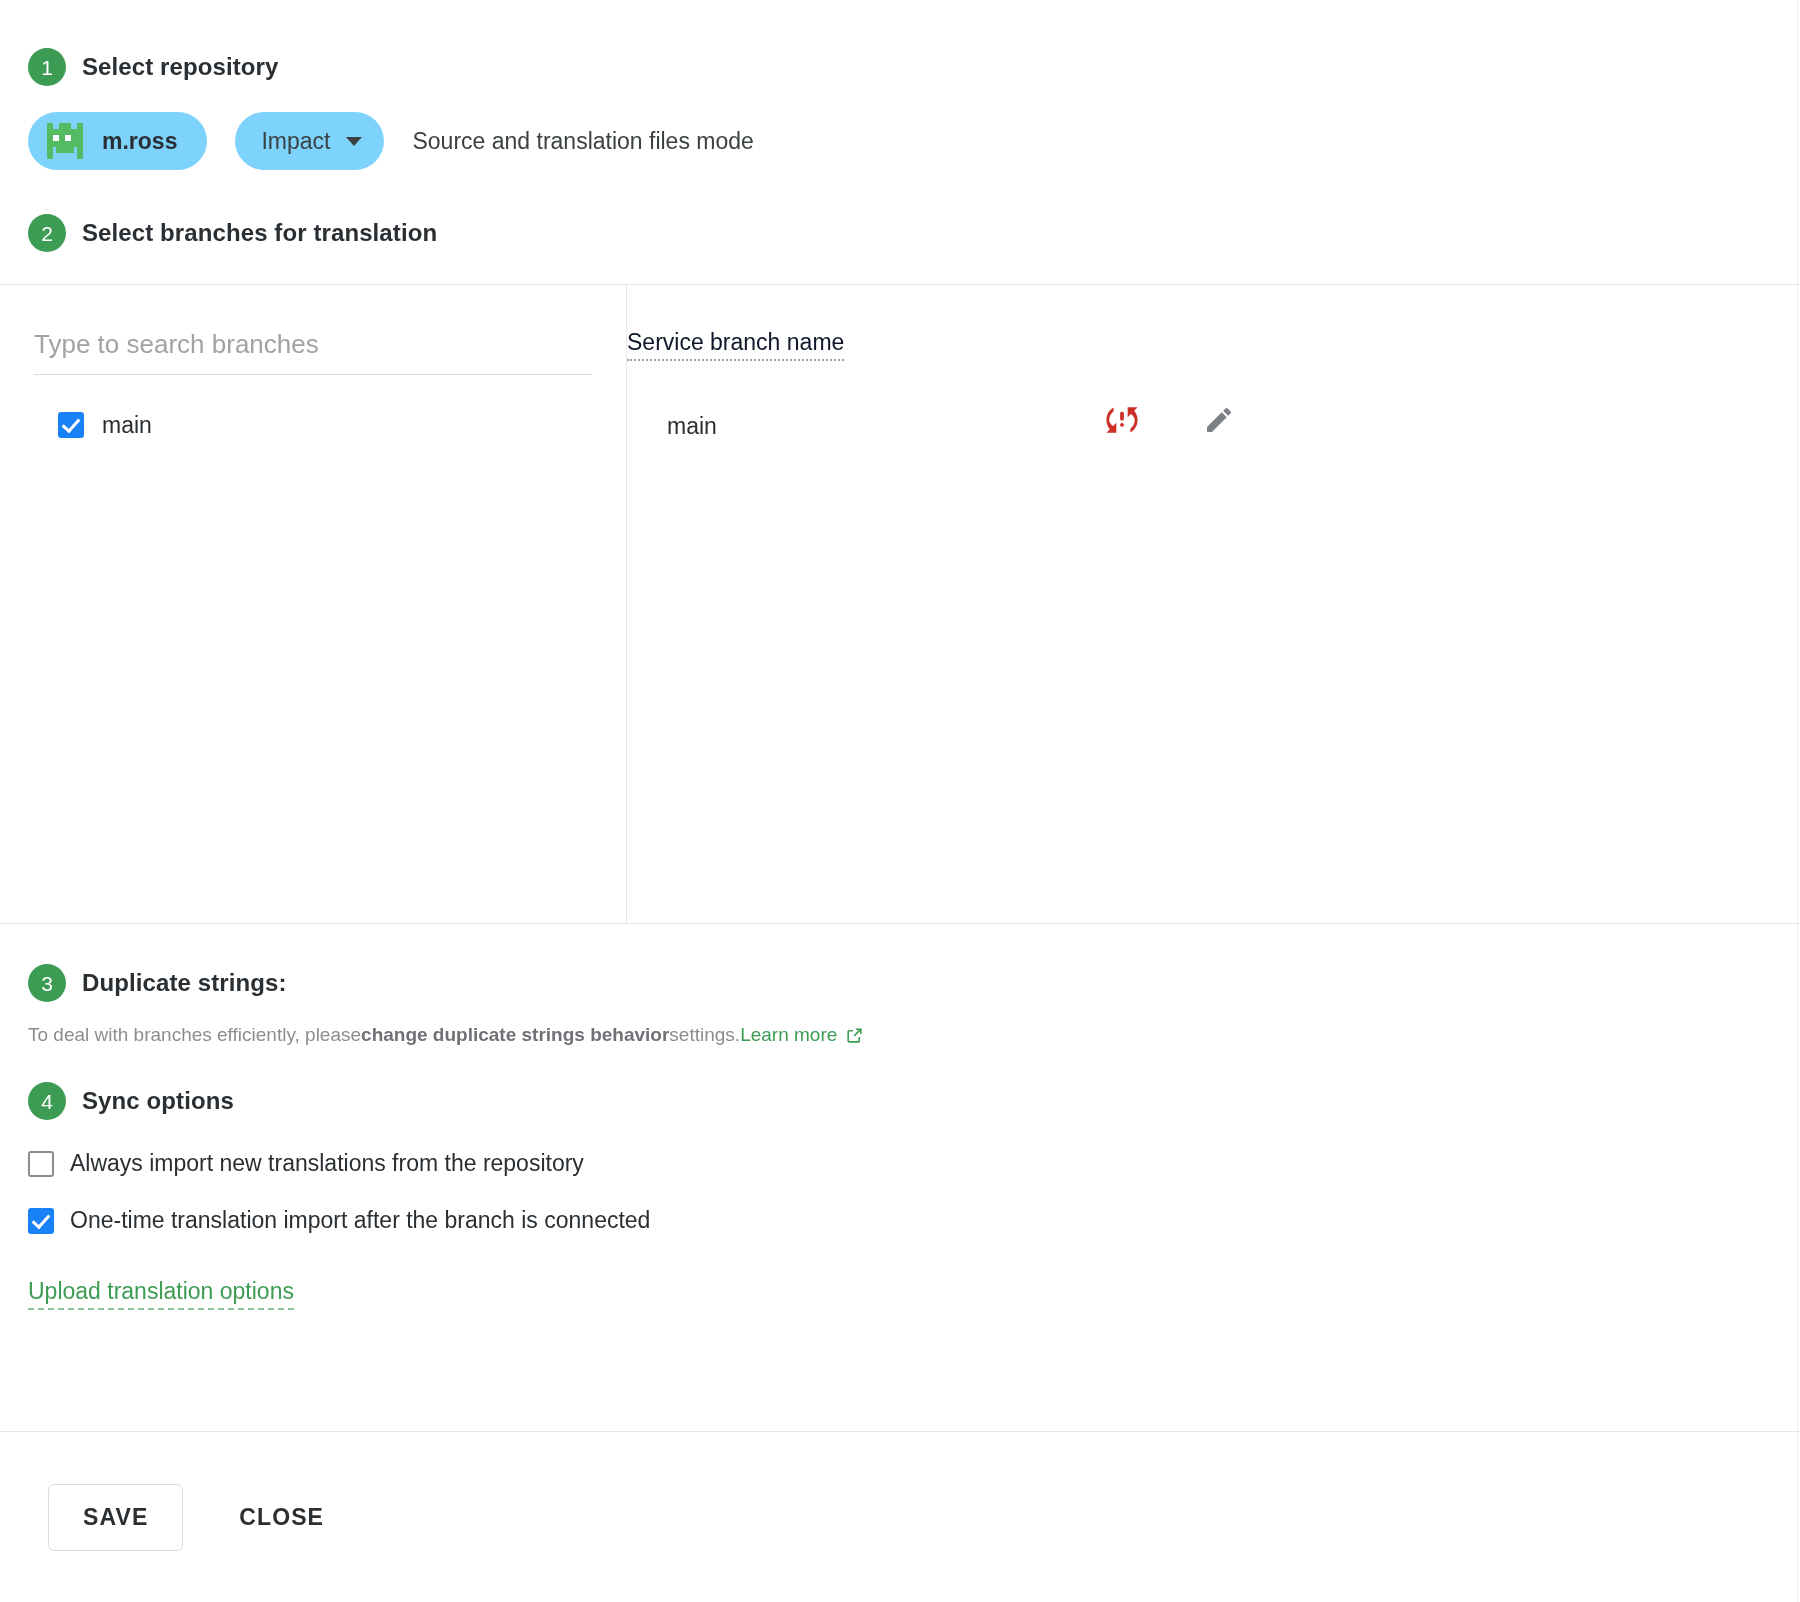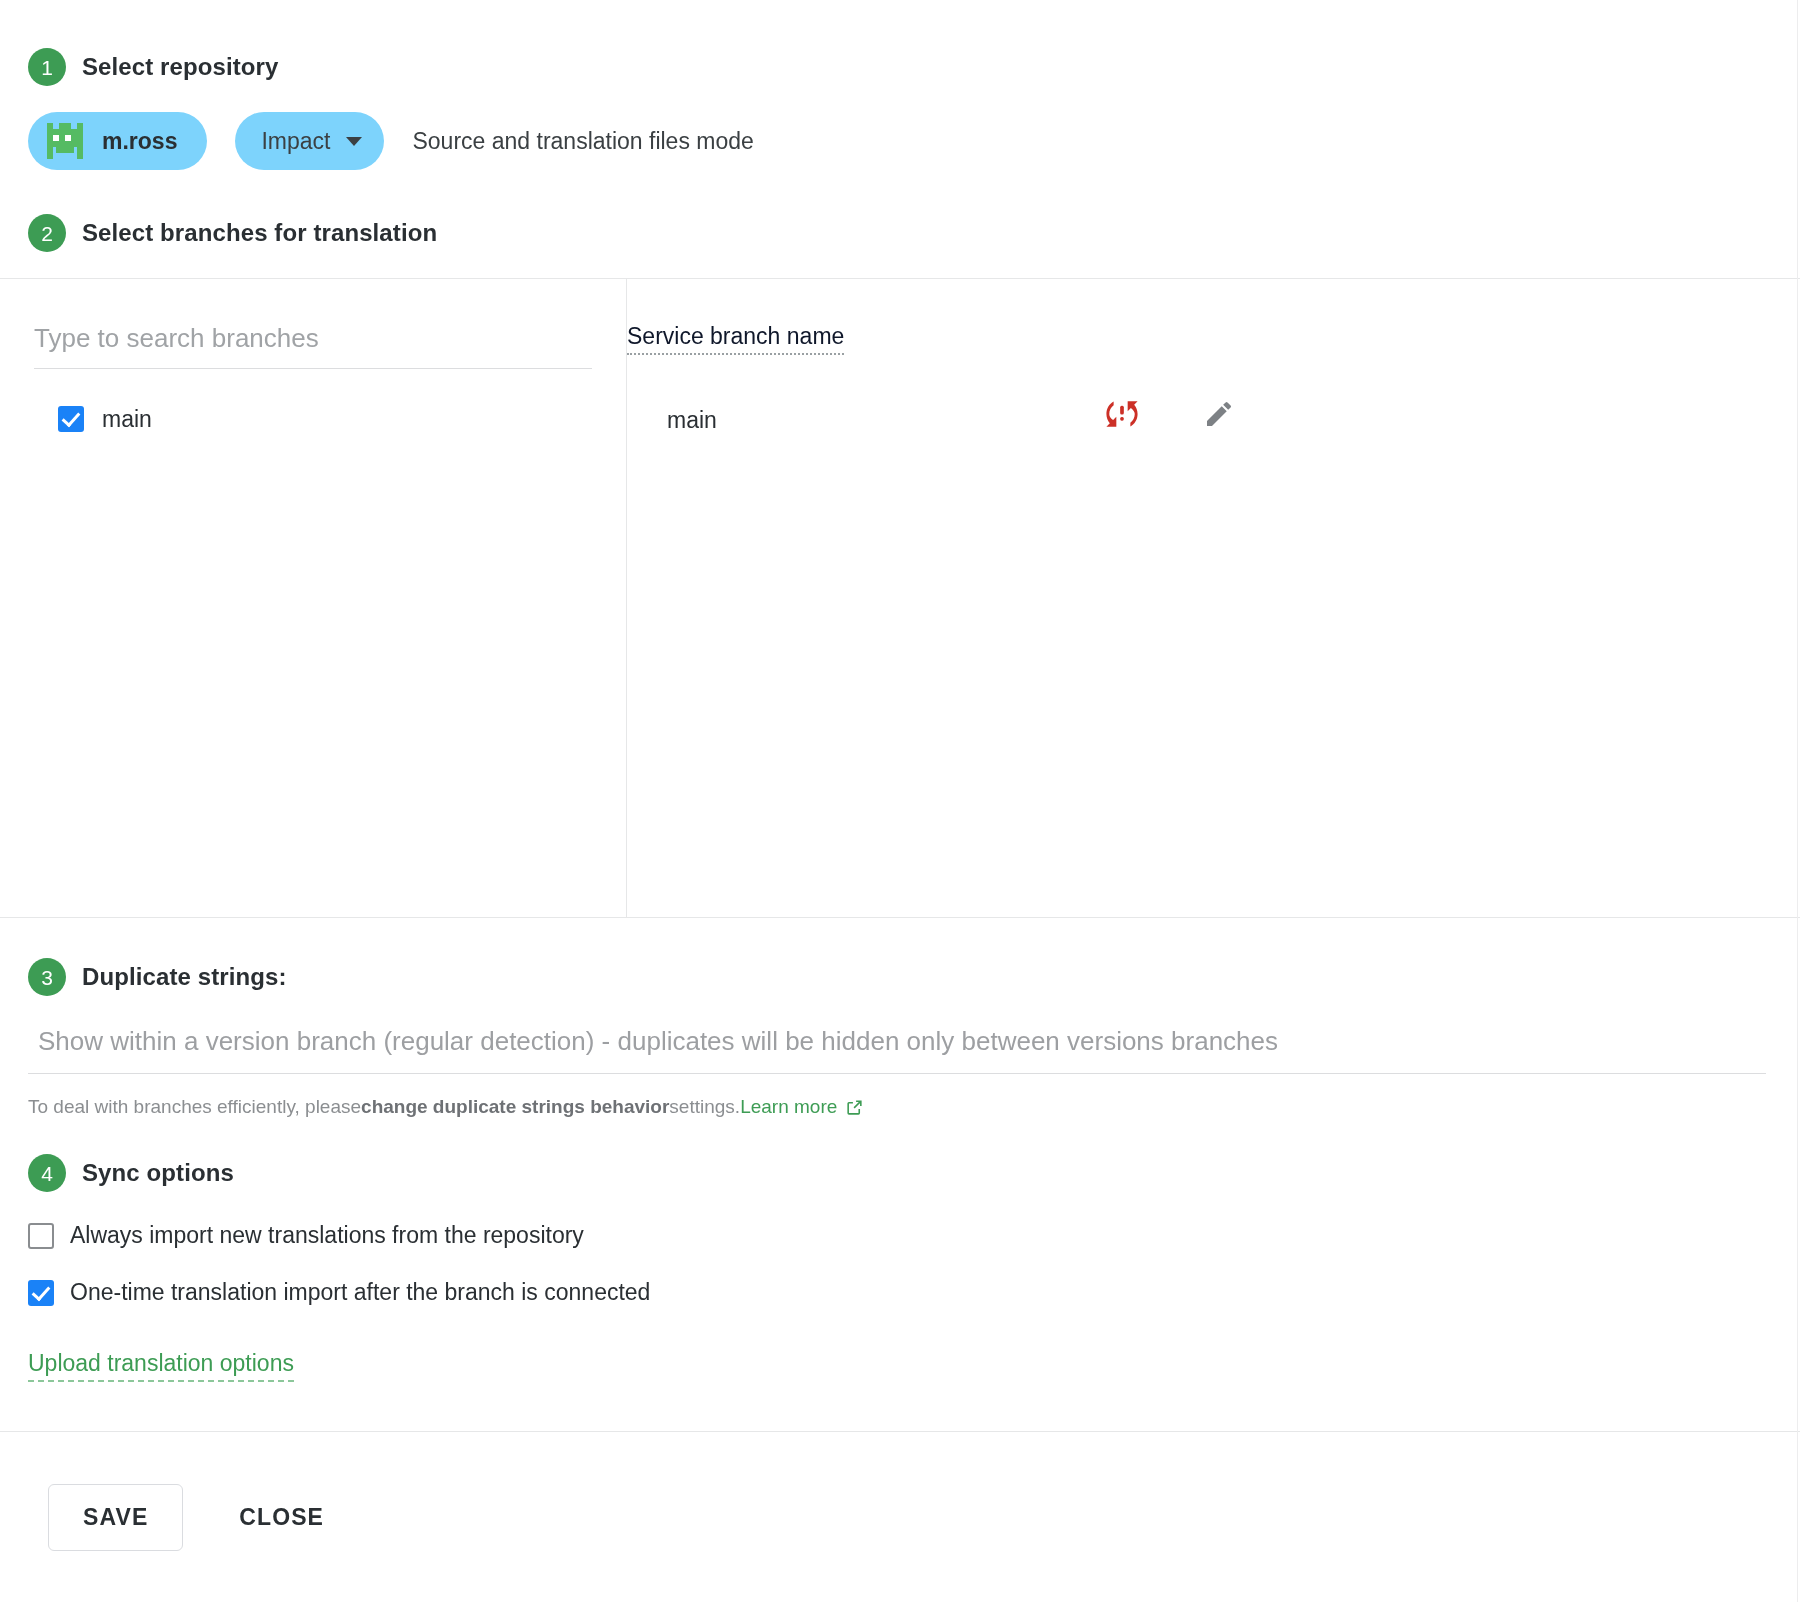--- a/index.html
+++ b/index.html
@@ -107,20 +107,21 @@
   
   .sec2-head {
     padding: 44px 0 26px 28px;
   }
   .branch-panels {
     display: flex;
     border-top: 1px solid #e6e7e8;
     border-bottom: 1px solid #e6e7e8;
     height: 640px;
     box-sizing: border-box;
+    margin-top: 6px;
   }
   .panel-left {
     width: 627px;
     flex: 0 0 627px;
     border-right: 1px solid #e6e7e8;
     box-sizing: border-box;
     padding: 44px 34px 0 34px;
   }
   .search-input {
     width: 100%;
@@ -464,23 +465,20 @@
       </div>
     </div>
   </div>
 
   <div class="sec3">
     <div class="step-row">
       <div class="step-badge">3</div>
       <div class="step-title">Duplicate strings:</div>
     </div>
 
-    <div class="dup-select-wrap">
-      <div class="dup-select">Show within a version branch (regular detection) - duplicates will be hidden only between versions branches</div>
-    </div>
 
     <div class="hint">
       <span>To deal with branches efficiently, please </span>
       <b>change duplicate strings behavior</b>
       <span> settings.</span>
       <span class="learn">Learn more</span>
       <span class="ext-ico">
         <svg width="19" height="19" viewBox="0 0 24 24" xmlns="http://www.w3.org/2000/svg">
           <path fill="none" stroke="#3d9c54" stroke-width="2" d="M14 4h6v6M20 4l-8.5 8.5M18 14v5a1 1 0 0 1-1 1H5a1 1 0 0 1-1-1V7a1 1 0 0 1 1-1h5"></path>
         </svg>

